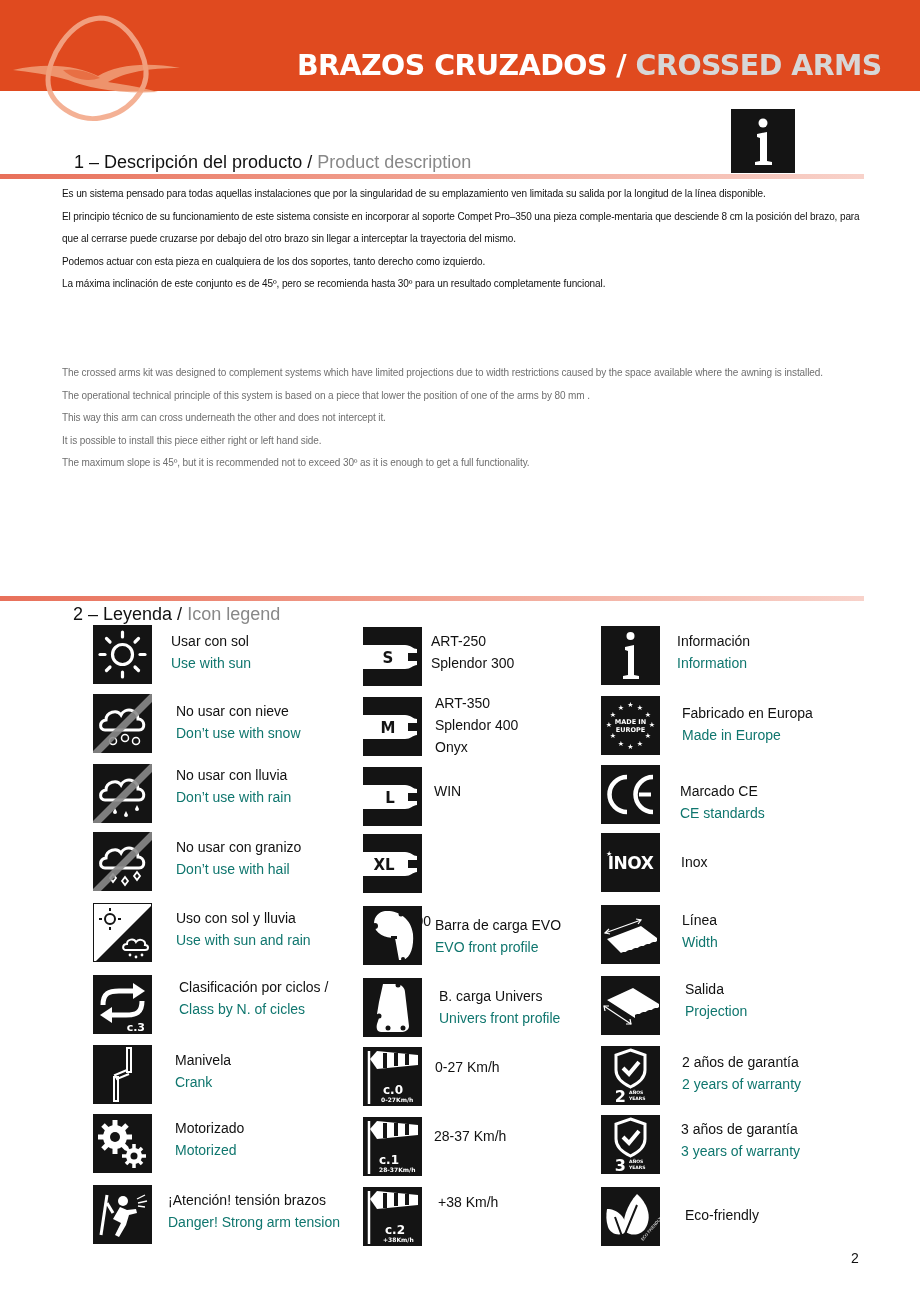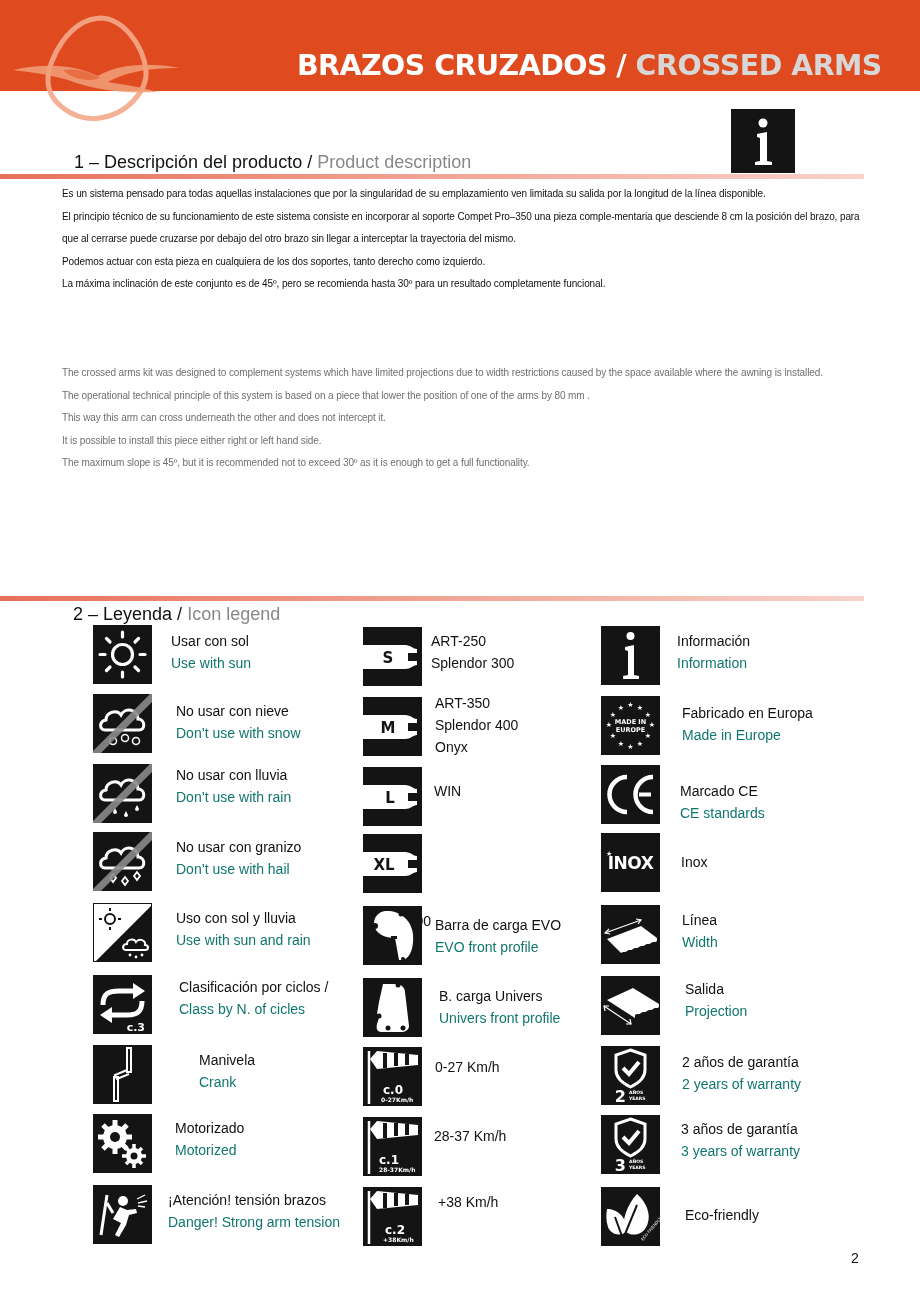--- a/index.html
+++ b/index.html
@@ -178,21 +178,21 @@
       <polygon points="19,32 7,40 19,48" fill="#fff"></polygon>
       <text x="52" y="56" text-anchor="end" fill="#fff" font-family="DejaVu Sans, sans-serif" font-weight="bold" font-size="11">c.3</text>
       </svg>
   </div>
   <div class="lbl" style="margin-left:27px; margin-top:1px;">
       <span class="l1">Clasificación por ciclos /</span>
       <span class="l2">Class by N. of cicles</span>
     </div>
 </div>
 
-<div class="legend-item" style="left:93px; top:1045px;gap:24px;">
+<div class="legend-item" style="left:93px; top:1045px;">
   <div class="ico">
     <svg viewBox="0 0 59 59">
         <g fill="none" stroke="#fff" stroke-width="2">
           <rect x="34" y="3" width="4" height="24"></rect>
           <path d="M34 25 L22 30 L24 34 L36 29"></path>
           <rect x="21" y="32" width="4" height="24"></rect>
         </g>
       </svg>
   </div>
   <div class="lbl" style="margin-left:23px; margin-top:4px;">

